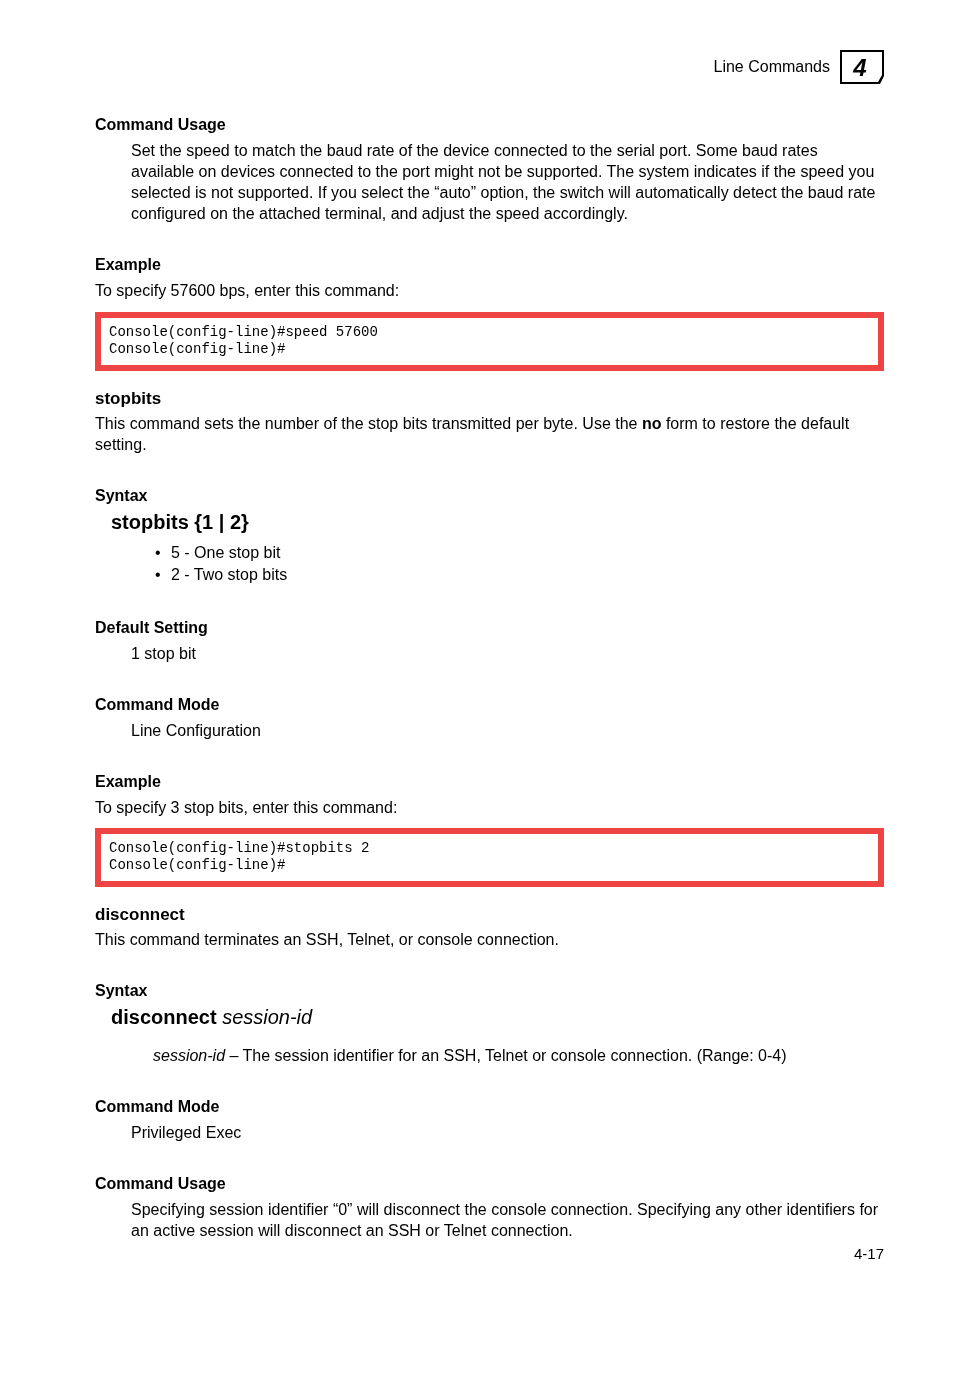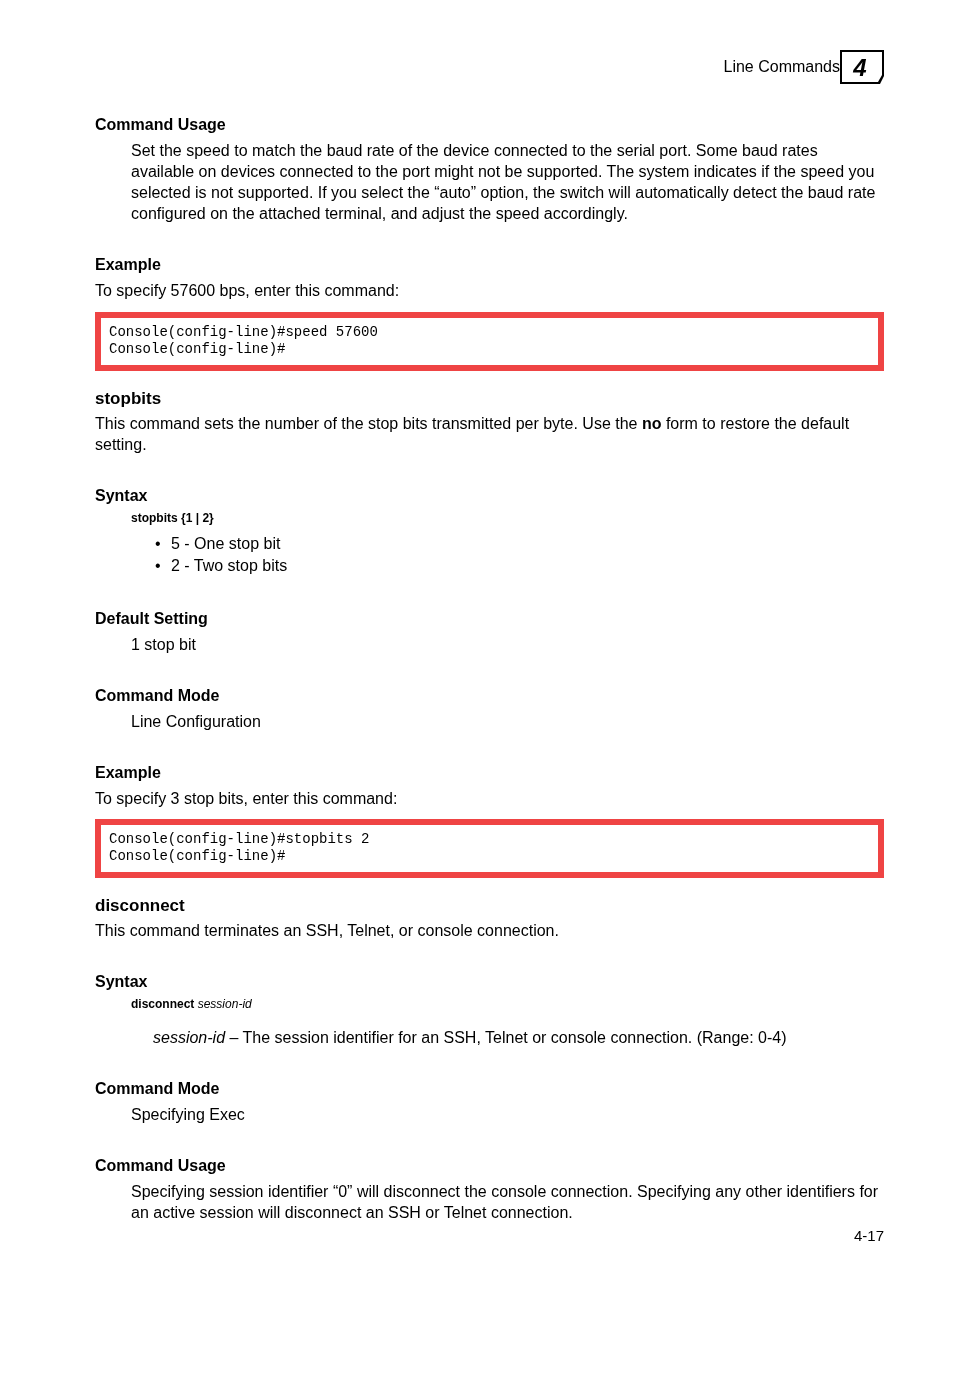--- a/index.html
+++ b/index.html
@@ -12,20 +12,21 @@
   }
   .page {
     padding: 50px 70px 40px 95px;
     box-sizing: border-box;
     position: relative;
   }
   .header {
     display: flex;
     justify-content: flex-end;
     align-items: center;
+    gap: 10px;
     margin-bottom: 28px;
   }
   .header-title {
     font-size: 16px;
     color: #000;
   }
   .chapter-badge {
     width: 44px;
     height: 34px;
     position: relative;
@@ -48,22 +49,22 @@
   }
   .body-text {
     font-size: 16px;
     line-height: 1.32;
     margin: 0 0 4px 0;
   }
   .indent {
     margin-left: 36px;
   }
   .syntax-line {
-    margin-left: 36px;
-    font-size: 12px;
+    margin-left: 16px;
+    font-size: 20px;
     margin-top: 4px;
     margin-bottom: 8px;
   }
   .italic {
     font-style: italic;
   }
   .bold {
     font-weight: bold;
   }
   .bullets {
@@ -156,20 +157,20 @@
 
   <div class="h3">Syntax</div>
   <div class="syntax-line">
     <span class="bold">disconnect</span><span class="italic"> session-id</span>
   </div>
   <p class="sub-indent">
     <span class="italic">session-id</span><span> – The session identifier for an SSH, Telnet or console connection. (Range: 0-4)</span>
   </p>
 
   <div class="h3">Command Mode</div>
-  <p class="body-text indent">Specifying Exec</p>
+  <p class="body-text indent">Privileged Exec</p>
 
   <div class="h3">Command Usage</div>
   <p class="body-text indent">Specifying session identifier “0” will disconnect the console connection. Specifying any other identifiers for an active session will disconnect an SSH or Telnet connection.</p>
 
   <div class="page-number">4-17</div>
 
 </div>
 
 </body></html>

